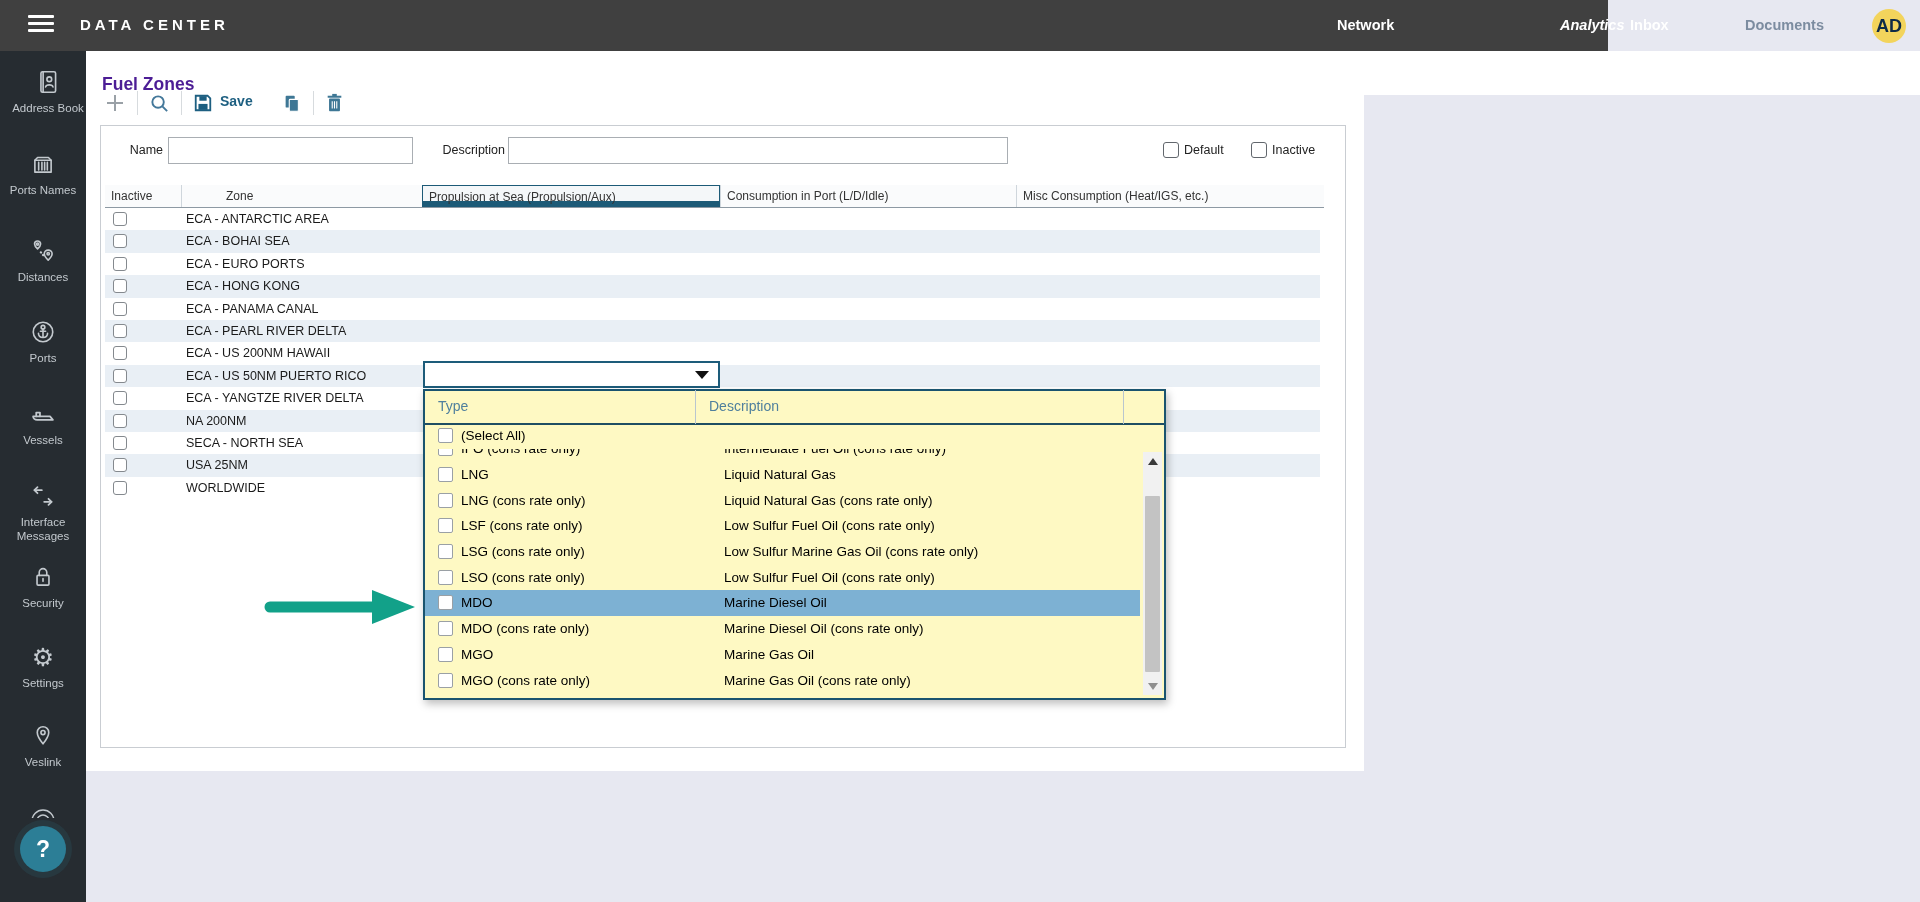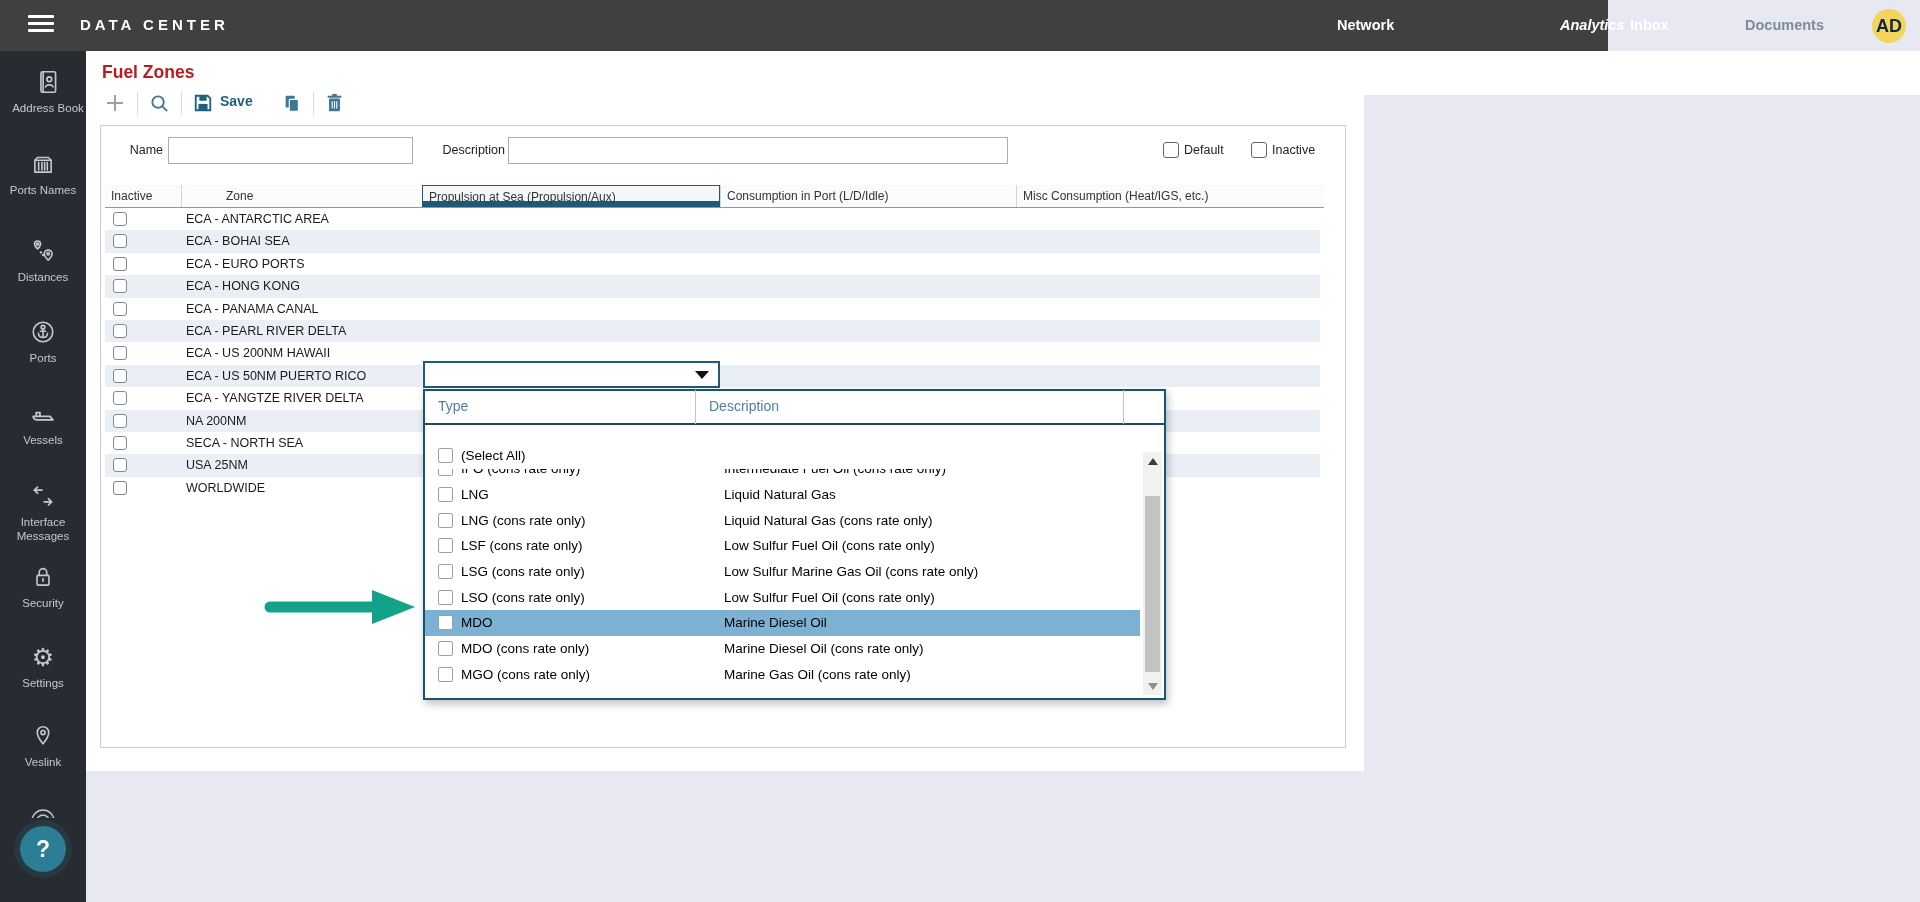--- a/index.html
+++ b/index.html
@@ -24,21 +24,21 @@
   .gear-glyph{font-size:25px;line-height:28px;color:#c3c9ce}
   .partial-ic{position:absolute;left:26px;top:753px;width:34px;height:14px;overflow:hidden}
   .help-btn{position:absolute;left:20px;top:775px;width:46px;height:46px;border-radius:50%;background:#2c7e96;
             color:#fff;font-size:23px;font-weight:bold;display:flex;align-items:center;justify-content:center;cursor:pointer;
             box-shadow:0 0 0 6px rgba(44,126,150,.15)}
 
   
   .white-main{position:absolute;left:86px;top:51px;width:1278px;height:720px;background:#fff;z-index:1}
   .white-topright{position:absolute;left:1364px;top:51px;width:556px;height:44px;background:#fff;z-index:1}
 
-  .page-title{position:absolute;left:102px;top:62px;font-size:17.5px;font-weight:bold;color:#b91c1c;z-index:2}
+  .page-title{position:absolute;left:102px;top:74px;font-size:17.5px;font-weight:bold;color:#4c1d95;z-index:2}
   .toolbar{position:absolute;left:104px;top:88px;height:30px;display:flex;align-items:center;gap:11px;z-index:2}
   .tb-sep{width:1px;height:24px;background:#d7dbde}
   .tb-btn{display:flex;gap:7px;cursor:pointer}
   .save-label{color:#1d5f81;font-weight:bold;font-size:14px}
 
   .panel{position:absolute;left:100px;top:125px;width:1246px;height:623px;background:#fff;border:1px solid #c9cdd2;z-index:2}
 
   
   .f-label{position:absolute;font-size:12.5px;color:#222;line-height:27px;text-align:right}
   .f-input{position:absolute;height:27px;border:1px solid #a9aeb3;background:#fff;font-size:13px;padding:0 6px;outline:none}
@@ -55,26 +55,26 @@
   .trow{position:relative;height:22.4px;width:1215px;cursor:pointer}
   .trow.alt{background:#e9eff5}
   .trow .cb{position:absolute;left:8px;top:4px;width:14px;height:14px;border-color:#84898e}
   .trow .zone{position:absolute;left:81px;top:0;line-height:22.4px;font-size:12.5px;color:#1a1a1a;white-space:nowrap}
 
   
   .combo{position:absolute;left:423px;top:361px;width:297px;height:27px;background:#fff;border:2px solid #1d5c7a;z-index:30;cursor:pointer}
   .combo-arrow{position:absolute;right:9px;top:8px;width:0;height:0;border-left:7px solid transparent;border-right:7px solid transparent;border-top:8px solid #111}
 
   
-  .dd{position:absolute;left:423px;top:389px;width:743px;height:311px;background:#ffffff;border:2px solid #1a546f;z-index:30;
+  .dd{position:absolute;left:423px;top:389px;width:743px;height:311px;background:#fef9c3;border:2px solid #1a546f;z-index:30;
       box-shadow:2px 4px 8px rgba(0,0,0,.25)}
   .dd-header{height:34px;border-bottom:2px solid #1f4e63;display:flex;align-items:center}
   .dd-h{font-size:14px;color:#4f7f9d;padding-left:13px;height:34px;line-height:32px;border-right:1px solid #b9c6cf;overflow:hidden;white-space:nowrap;cursor:pointer}
   .dd-h.fill{border-right:none;flex:1}
-  .dd-list{position:absolute;left:0;top:52px;width:739px}
+  .dd-list{position:absolute;left:0;top:32px;width:739px}
   .dd-row{position:relative;height:25.7px;width:715px;display:flex;align-items:center;cursor:pointer}
   .dd-row.hl{background:#7db1d3}
   .dd-cb{flex:none;margin-left:13px;width:15px;height:15px;border:1.5px solid #9aa0a5;border-radius:2px;background:#fff}
   .dd-type{margin-left:8px;font-size:13.5px;color:#000;white-space:nowrap}
   .dd-desc{position:absolute;left:299px;font-size:13.5px;color:#000;white-space:nowrap}
   .dd-clip{height:13px;overflow:hidden;position:relative;width:715px}
   .dd-clip .dd-row{margin-top:-13px}
 
   .dd-scroll{position:absolute;right:2px;top:61px;width:19px;height:243px;background:#f1f1f1;cursor:pointer}
   .dd-up,.dd-down{position:absolute;left:0;width:19px;height:18px;display:flex;align-items:center;justify-content:center}
@@ -331,20 +331,25 @@
     <span class="dd-type">MDO</span>
     <span class="dd-desc">Marine Diesel Oil</span>
   </div>
       <div class="dd-row">
     <span class="dd-cb"></span>
     <span class="dd-type">MDO (cons rate only)</span>
     <span class="dd-desc">Marine Diesel Oil (cons rate only)</span>
   </div>
       <div class="dd-row">
     <span class="dd-cb"></span>
+    <span class="dd-type">MGO</span>
+    <span class="dd-desc">Marine Gas Oil</span>
+  </div>
+      <div class="dd-row">
+    <span class="dd-cb"></span>
     <span class="dd-type">MGO (cons rate only)</span>
     <span class="dd-desc">Marine Gas Oil (cons rate only)</span>
   </div>
     </div>
   <div class="dd-scroll">
     <div class="dd-up">
         <span class="tri-up"></span>
       </div>
     <div class="dd-thumb"></div>
     <div class="dd-down">

